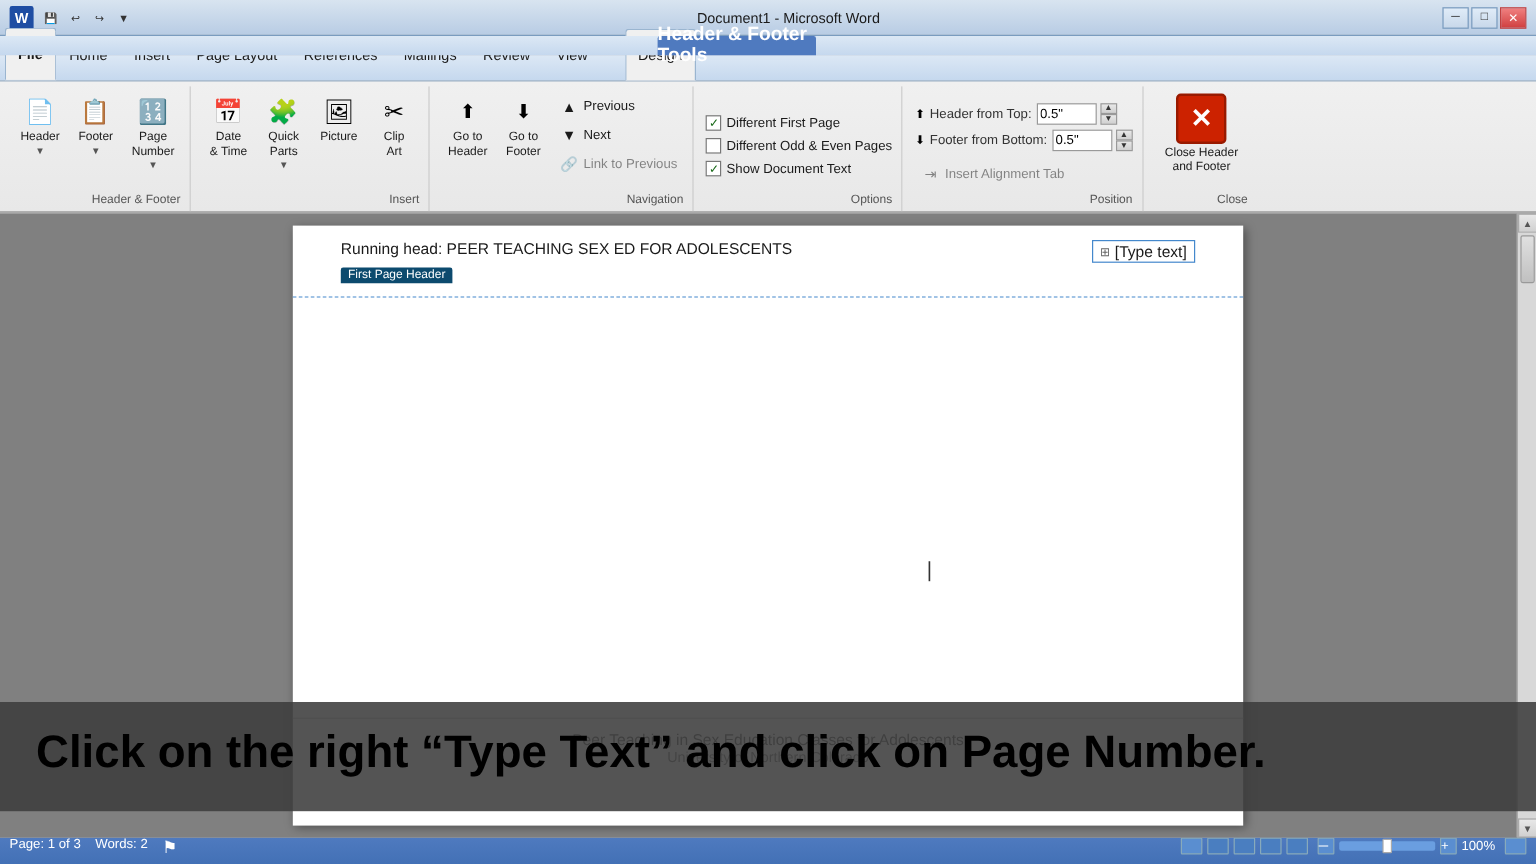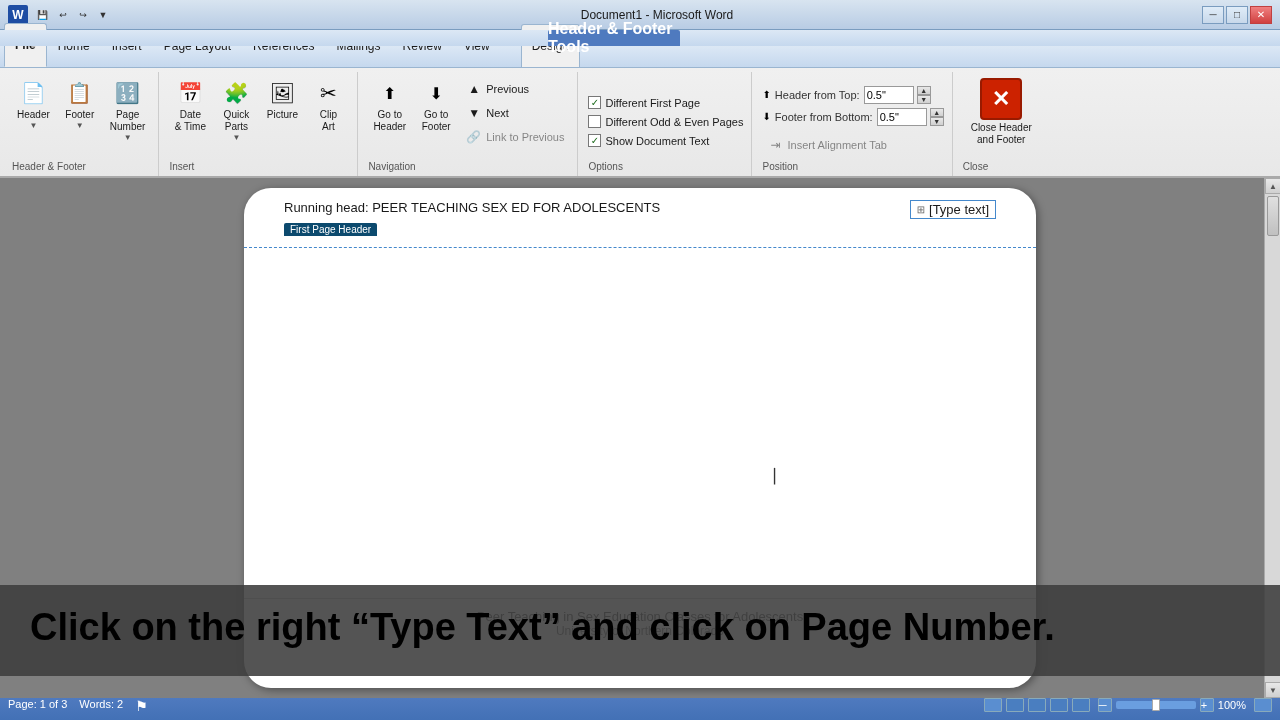--- a/index.html
+++ b/index.html
@@ -75,21 +75,21 @@
       align-items: center;
       border-right: 1px solid #cccccc;
       padding: 2px 8px 2px 8px;
       min-width: fit-content;
     }
     .ribbon-group:last-child { border-right: none; }
     .ribbon-group-content { display: flex; align-items: flex-start; gap: 4px; flex: 1; }
     .ribbon-group-label {
       font-size: 10px;
       color: #555;
-      text-align: left;
+      text-align: right;
       width: 100%;
       padding-bottom: 2px;
       margin-top: auto;
     }
     .ribbon-btn {
       display: flex;
       flex-direction: column;
       align-items: center;
       padding: 2px 4px;
       cursor: pointer;
@@ -163,21 +163,20 @@
       overflow: hidden;
       padding: 10px 0;
       position: relative;
     }
     .page {
       width: 792px;
       background: white;
       box-shadow: 2px 2px 8px rgba(0,0,0,0.4);
       position: relative;
       padding: 0;
-      border-radius: 27px;
     }
     .header-area {
       padding: 12px 40px 0 40px;
       border-bottom: 1px dashed #4488cc;
       min-height: 60px;
     }
     .header-content {
       display: flex;
       justify-content: space-between;
       align-items: flex-start;

